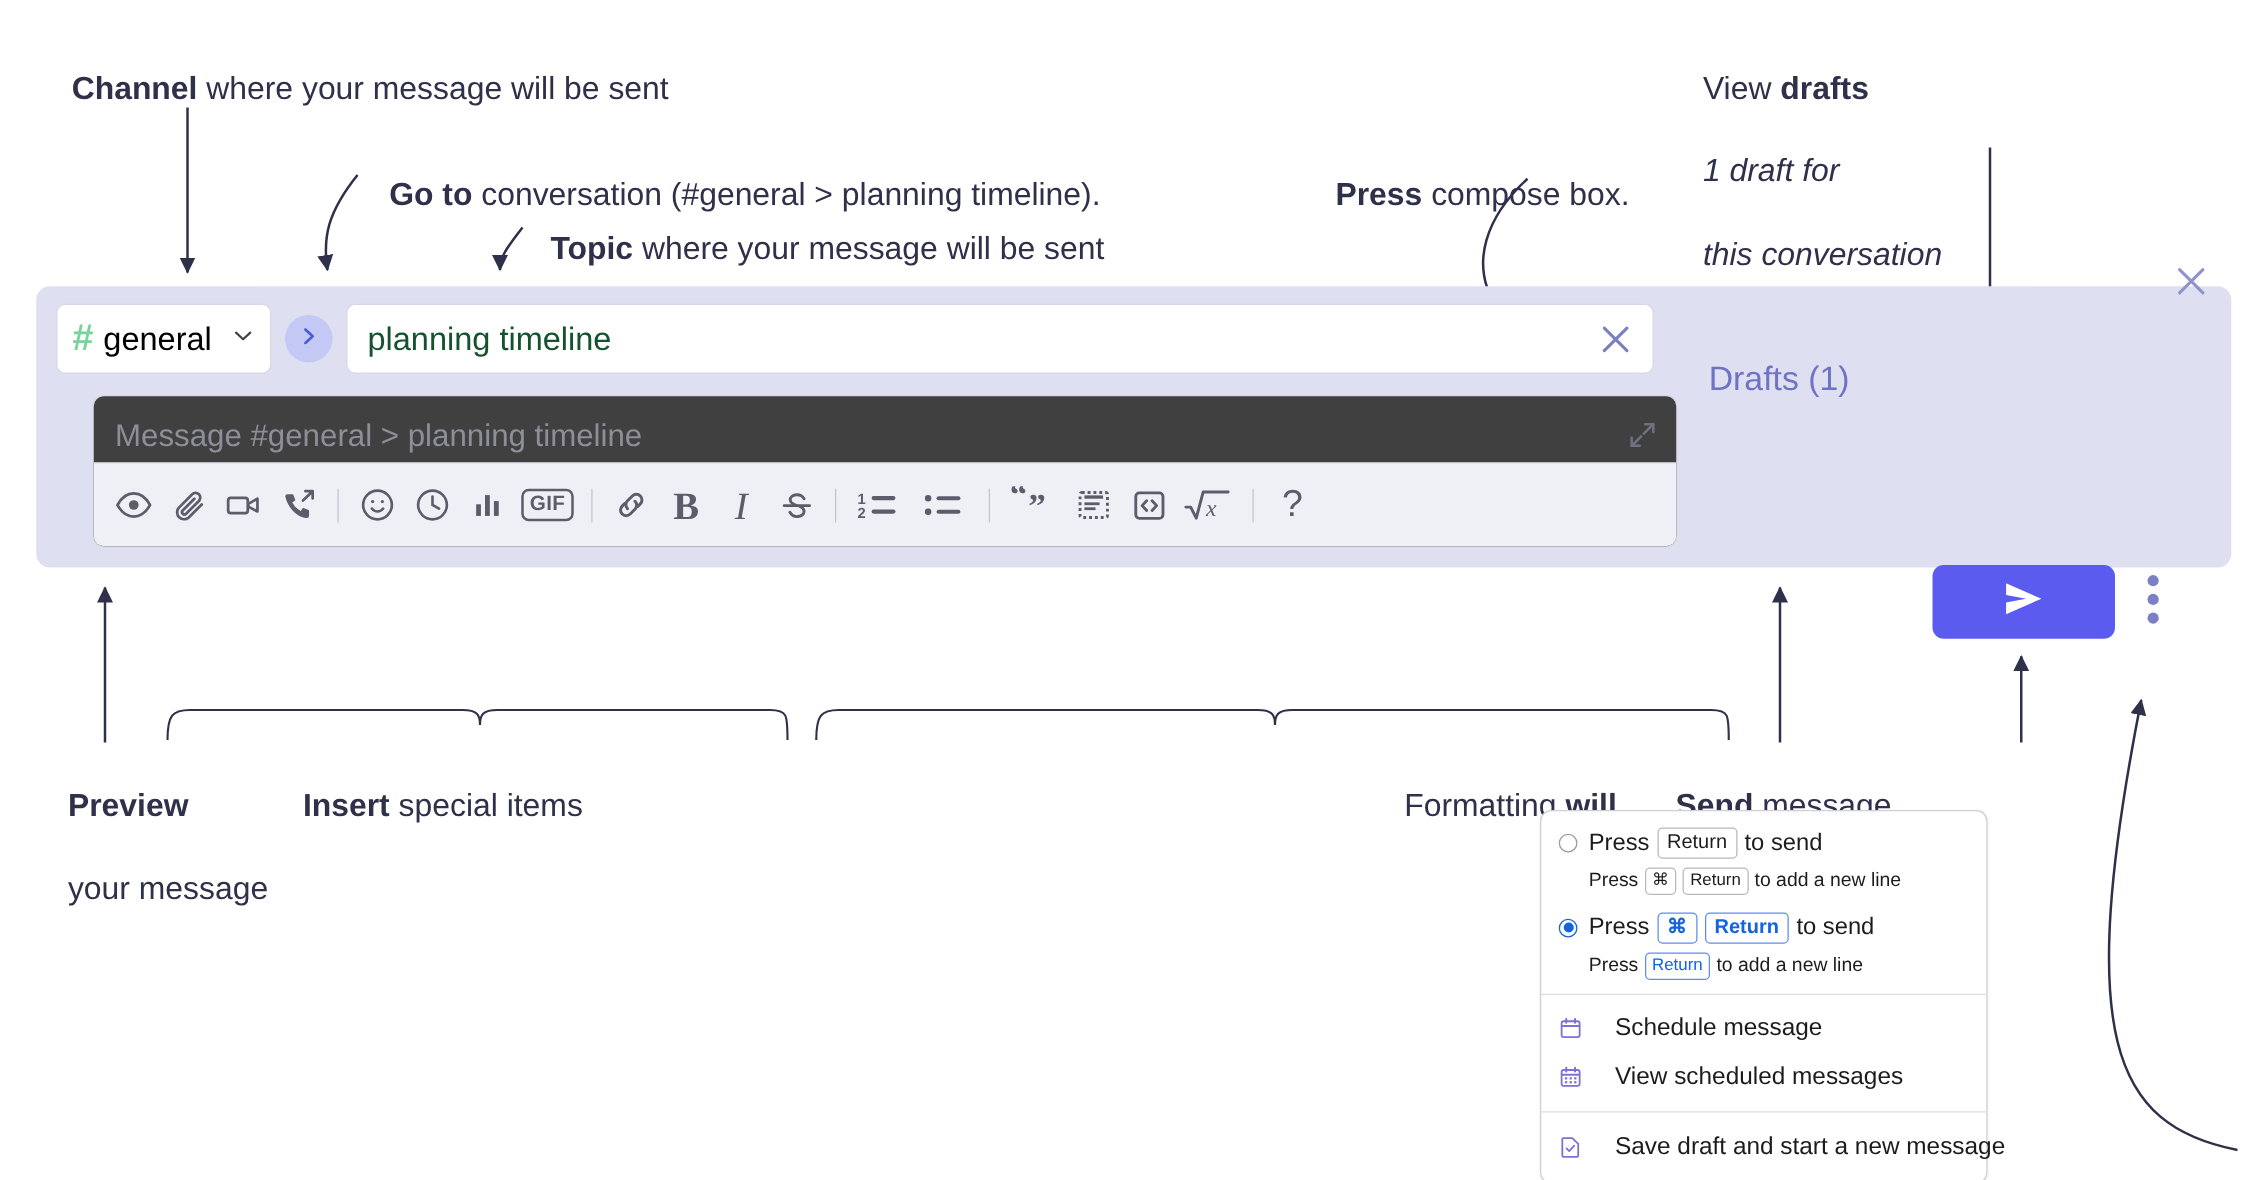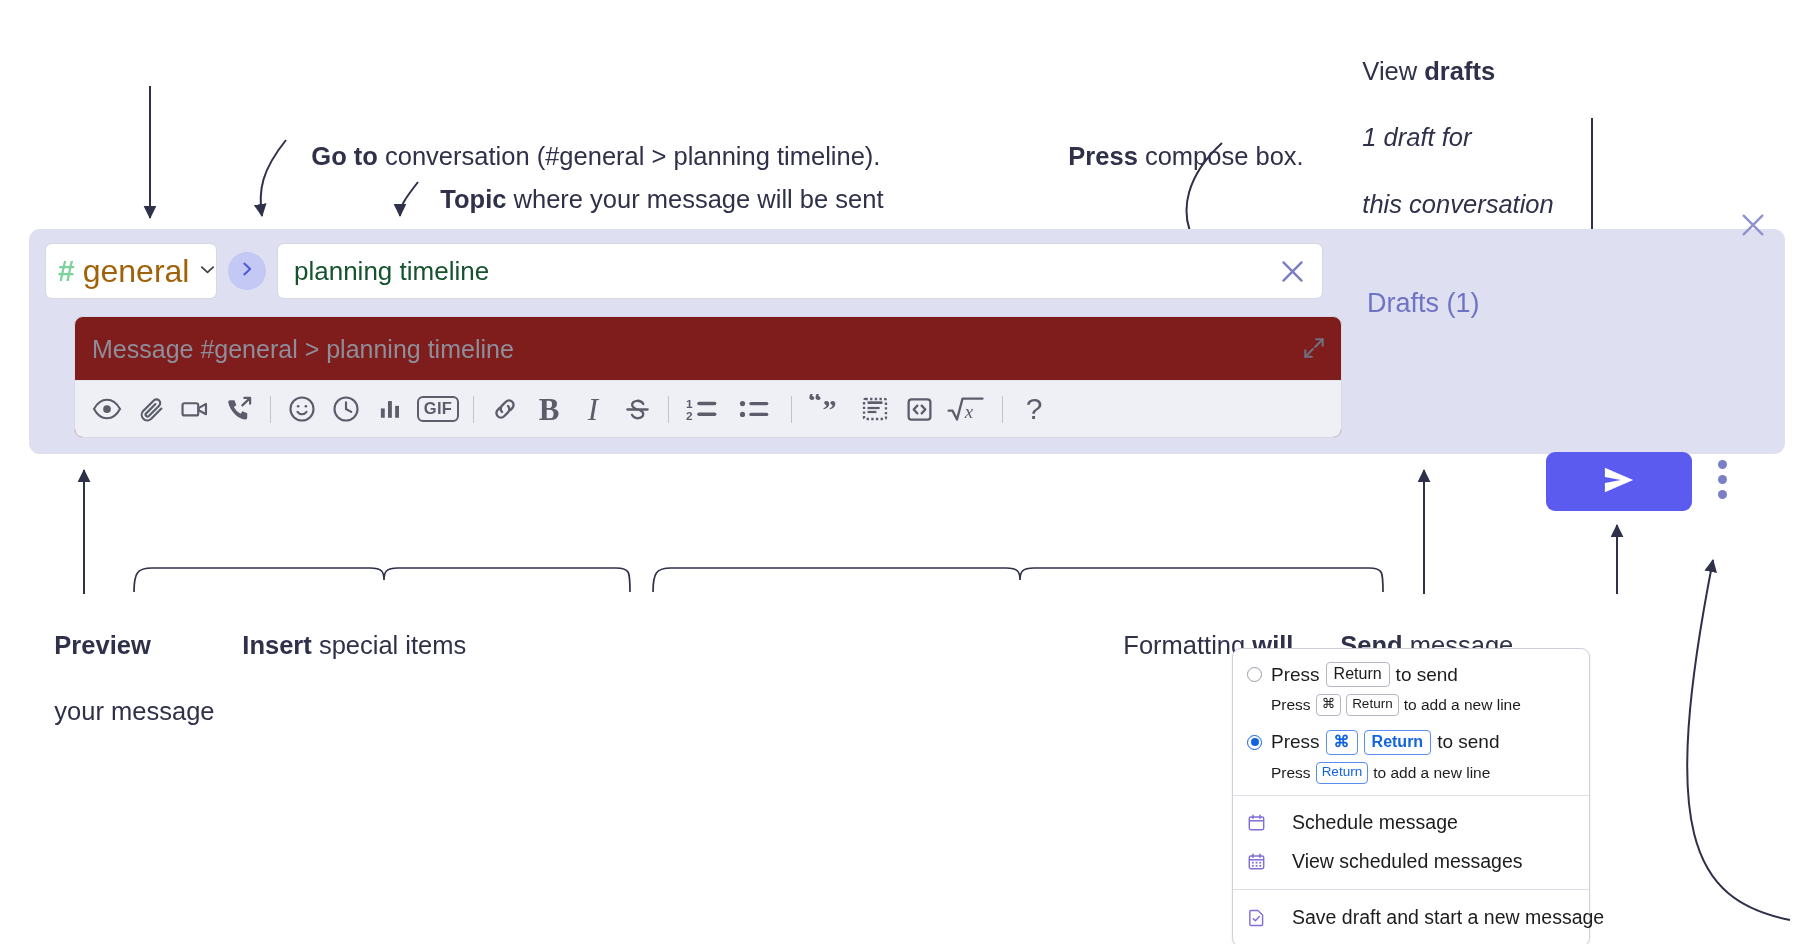--- a/index.html
+++ b/index.html
@@ -51,21 +51,21 @@
     padding: 0 12px;
     gap: 9px;
   }
   .hash {
     color: #7ad39a;
     font-size: 30px;
     font-weight: 700;
     line-height: 1;
     letter-spacing: -1px;
   }
-  .channel-name { font-size: 32px; color: #a16207; }
+  .channel-name { font-size: 26px; color: #000000; }
   .chev { margin-left: auto; color: #3f3f46; }
   .goto-btn {
     width: 38px; height: 38px; margin: 0 11px;
     border-radius: 50%;
     background: #c3c8f5;
     display: flex; align-items: center; justify-content: center;
     flex: 0 0 auto;
   }
   .topic-field {
     width: 1046px; height: 56px;
@@ -75,34 +75,34 @@
     display: flex; align-items: center;
     padding: 0 14px 0 16px;
   }
   .topic-value { font-size: 26px; color: #14532d; flex: 1; }
   .topic-clear { color: #7a7fc0; display: flex; align-items: center; }
 
   .msg-card {
     position: absolute;
     left: 45px; top: 87px;
     width: 1268px; height: 122px;
-    background: #7f1d1d;
+    background: #404040;
     border: 1px solid #d7d8e4;
     border-radius: 9px;
     overflow: hidden;
   }
   .msg-placeholder {
     position: absolute; left: 17px; top: 18px;
     font-size: 25px; color: #8e8e9a;
   }
   .expand-icon { position: absolute; right: 14px; top: 18px; color: #6f7080; }
 
   .toolbar {
     position: absolute; left: 0; right: 0; bottom: 0;
-    height: 57px;
+    height: 67px;
     background: #eff0f6;
     border-top: 1px solid #e2e3ec;
     display: flex; align-items: center;
     padding-left: 10px;
   }
   .tb-btn {
     width: 44px; height: 44px;
     display: flex; align-items: center; justify-content: center;
     color: #5c5d6b;
     flex: 0 0 auto;
@@ -229,21 +229,21 @@
 
       <path d="M134,592 C134,572 138,568 152,568 L370,568 C382,568 384,572 384,580
                C384,572 386,568 398,568 L616,568 C630,568 630,572 630,592"></path>
 
       <path d="M653,592 C653,572 657,568 671,568 L1006,568 C1018,568 1020,572 1020,580
                C1020,572 1022,568 1034,568 L1369,568 C1383,568 1383,572 1383,592"></path>
     </g>
   </svg>
 
   <div class="anno a-lg" style="left:29px; top:22px;">
-    <br>
+    <span><b>Channel</b><span> where your message will be sent</span></span><br>
   </div>
 
   <div class="anno a-lg" style="left:283px; top:107px;">
     <b>Go to</b><span> conversation (#general &gt; planning timeline).</span>
   </div>
 
   <div class="anno a-lg" style="left:412px; top:150px;">
     <b>Topic</b><span> where your message will be sent</span>
   </div>
 

